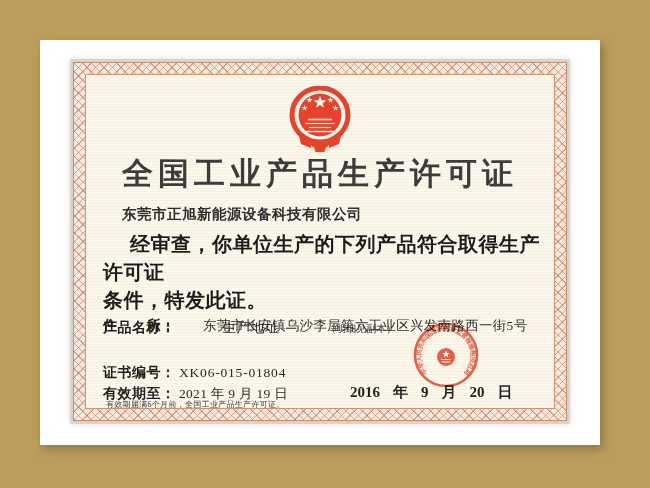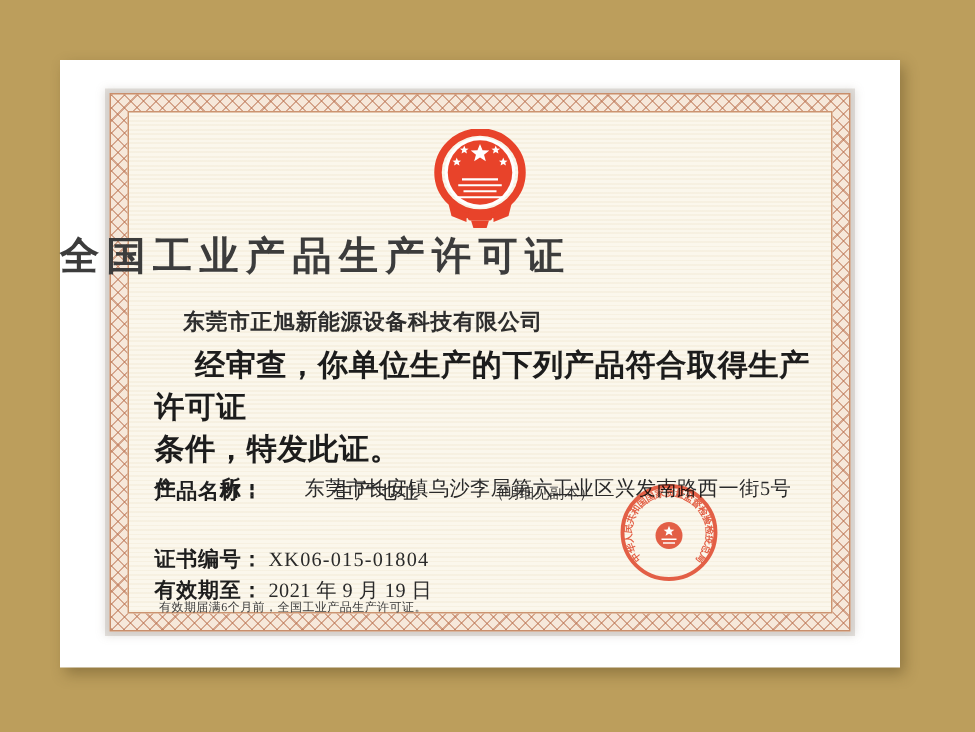--- a/index.html
+++ b/index.html
@@ -31,22 +31,23 @@
     background:#fbf7ec;
     background-image:repeating-linear-gradient(0deg, rgba(224,206,168,.16) 0 1px, rgba(0,0,0,0) 1px 3px);
     border:1px solid #cc9470;
   }
   .content{position:absolute;inset:0;z-index:2;}
 
   .emblem{position:absolute;left:247px;top:46px;width:66px;height:68px;}
 
   .title{
     position:absolute;left:0;top:113px;width:560px;
+    text-align:center;
     font-family:"Liberation Sans","DejaVu Sans",sans-serif;
-    font-size:26px;font-weight:600;letter-spacing:5px;
+    font-size:31px;font-weight:600;letter-spacing:5px;
     color:#3c3c3c;white-space:nowrap;
   }
   .company{
     position:absolute;left:82px;top:165px;
     font-size:14.5px;font-weight:600;color:#2e2e2e;letter-spacing:.5px;
   }
   .statement{
     position:absolute;left:63px;top:190px;width:445px;
     font-size:20px;font-weight:700;color:#1c1c1c;
     line-height:28px;letter-spacing:.5px;
@@ -141,20 +142,28 @@
     <div class="row row-cert-no">
       <span class="lbl">证书编号：</span>
       <span class="val">XK06-015-01804</span>
     </div>
 
     <div class="row row-valid">
       <span class="lbl">有效期至：</span>
       <span class="val">2021 年 9 月 19 日</span>
     </div>
 
+    <div class="issue-date">
+      <span>2016</span>
+      <span>年</span>
+      <span>9</span>
+      <span>月</span>
+      <span>20</span>
+      <span>日</span>
+    </div>
 
     <div class="footnote">有效期届满6个月前，全国工业产品生产许可证。</div>
 
     <svg class="seal" viewBox="0 0 68 68" xmlns="http://www.w3.org/2000/svg">
       <defs>
         <path id="sealArc" d="M 15.6 51.4 A 25 25 0 1 1 52.4 51.4" fill="none"></path>
       </defs>
       <circle cx="34" cy="34" r="31" fill="none" stroke="#df4a2e" stroke-width="2.6"></circle>
       <text font-size="6.4" fill="#df4a2e" font-weight="bold" font-family="'Liberation Sans','DejaVu Sans',sans-serif">
         <textPath href="#sealArc" startOffset="0" textLength="116">中华人民共和国国家质量监督检验检疫总局</textPath>

